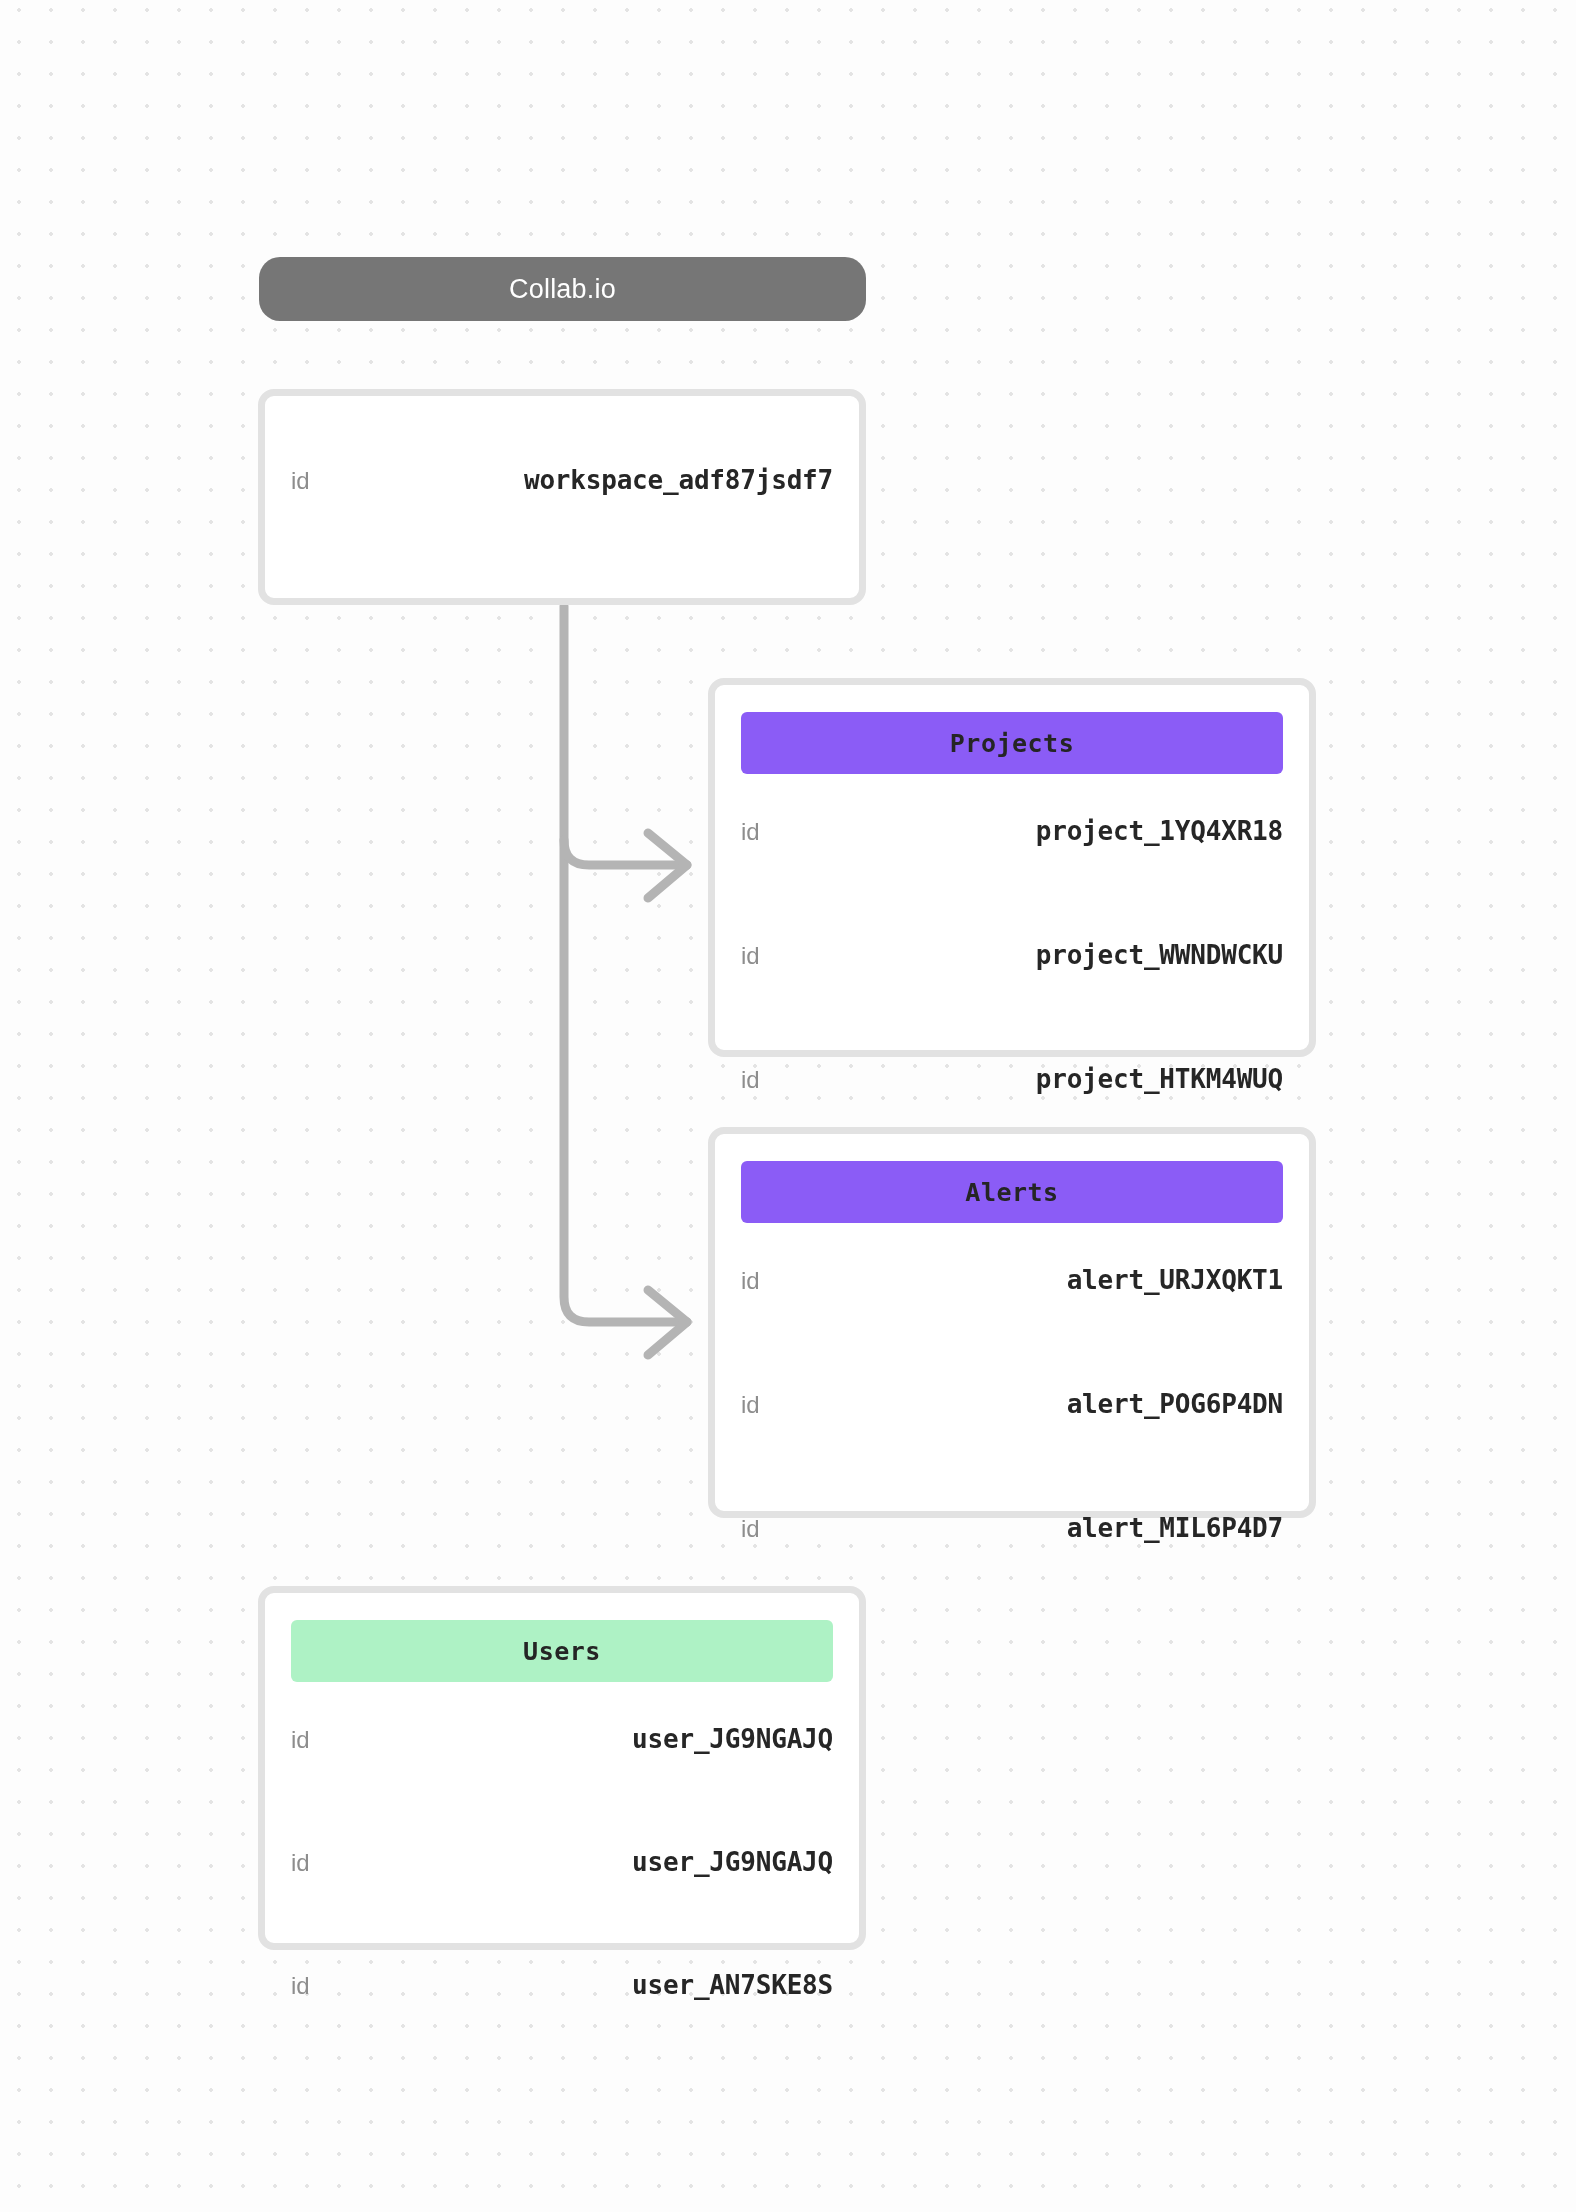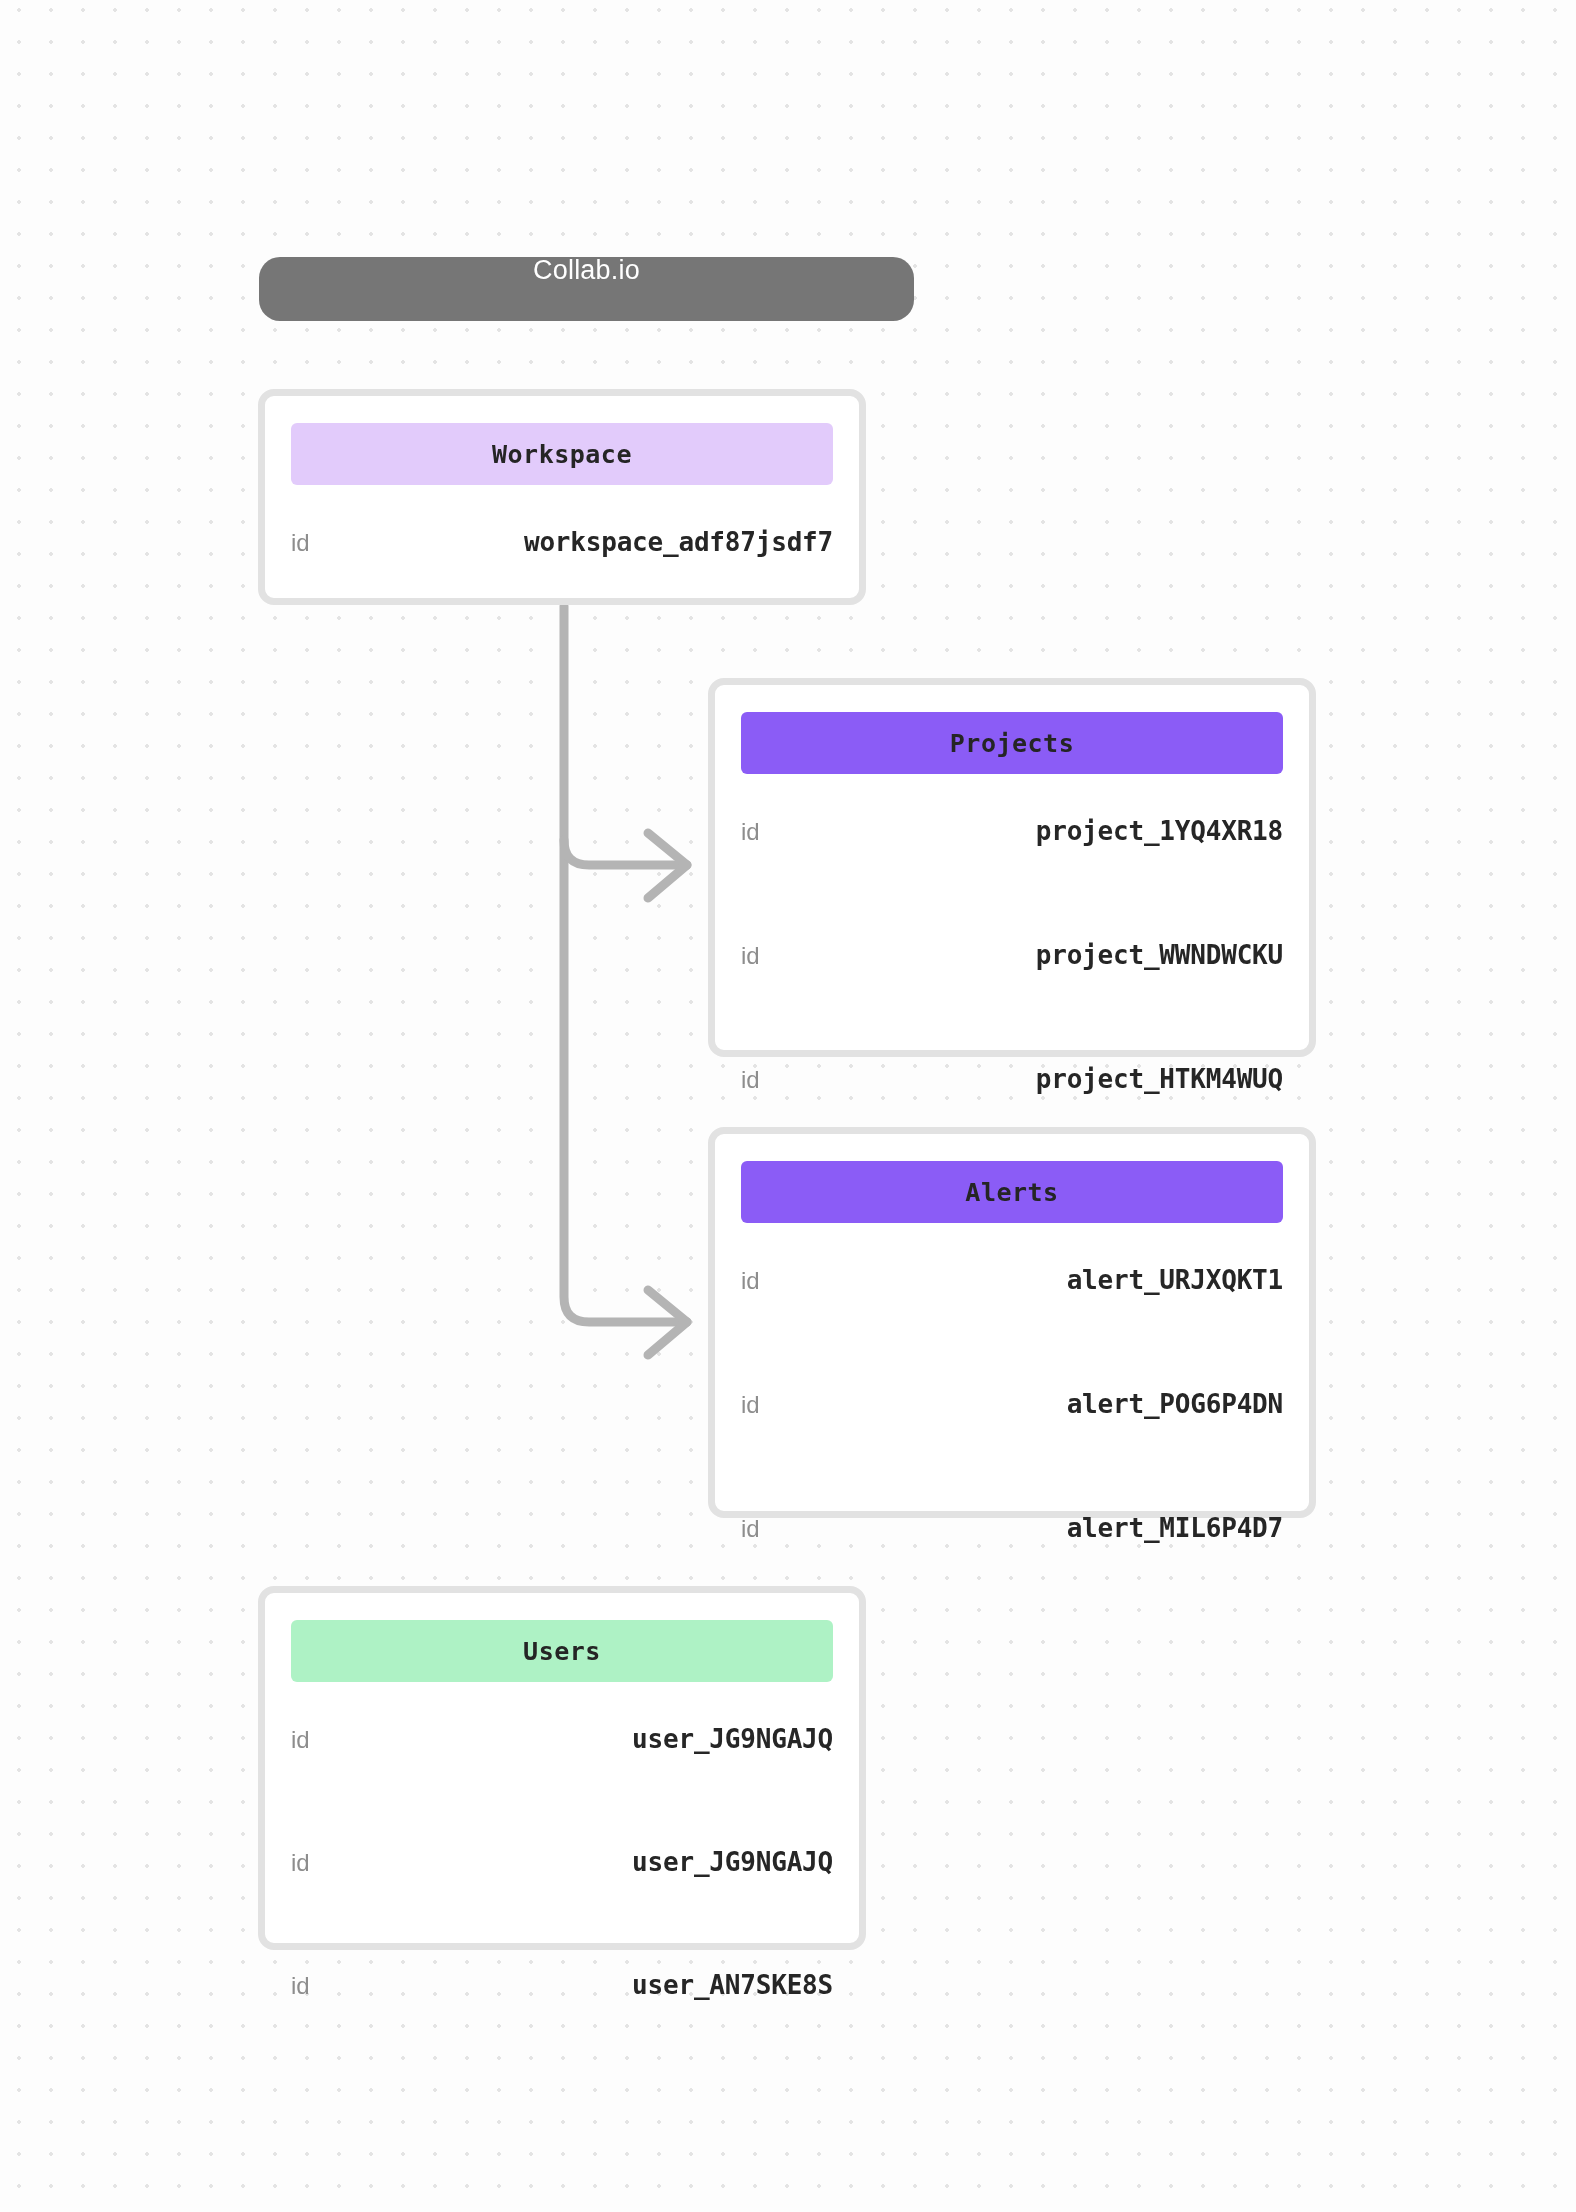--- a/index.html
+++ b/index.html
@@ -32,26 +32,26 @@
     width: 1576px;
     height: 2212px;
     pointer-events: none;
   }
 
   
   .title-pill {
     position: absolute;
     left: 259px;
     top: 257px;
-    width: 655px;
+    width: 607px;
     height: 64px;
     border-radius: 21px;
     background: #767676;
     display: flex;
-    align-items: flex-start;
+    align-items: center;
     justify-content: center;
   }
   .title-pill-label {
     color: #ffffff;
     font-family: "Liberation Sans", sans-serif;
     font-size: 27px;
     font-weight: 400;
     letter-spacing: 0.2px;
     line-height: 1;
   }
@@ -137,23 +137,20 @@
 
       <path d="M648,1290 L687,1322 L648,1355"></path>
     </g>
   </svg>
 
   <div class="title-pill">
     <span class="title-pill-label">Collab.io</span>
   </div>
 
   <div class="card" id="card-workspace">
-    <div class="card-header purple">
-      <span class="card-header-label">Workspace</span>
-    </div>
     <div class="row">
       <span class="row-key">id</span>
       <span class="row-val">workspace_adf87jsdf7</span>
     </div>
   </div>
 
   <div class="card" id="card-projects">
     <div class="card-header blue">
       <span class="card-header-label">Projects</span>
     </div>

